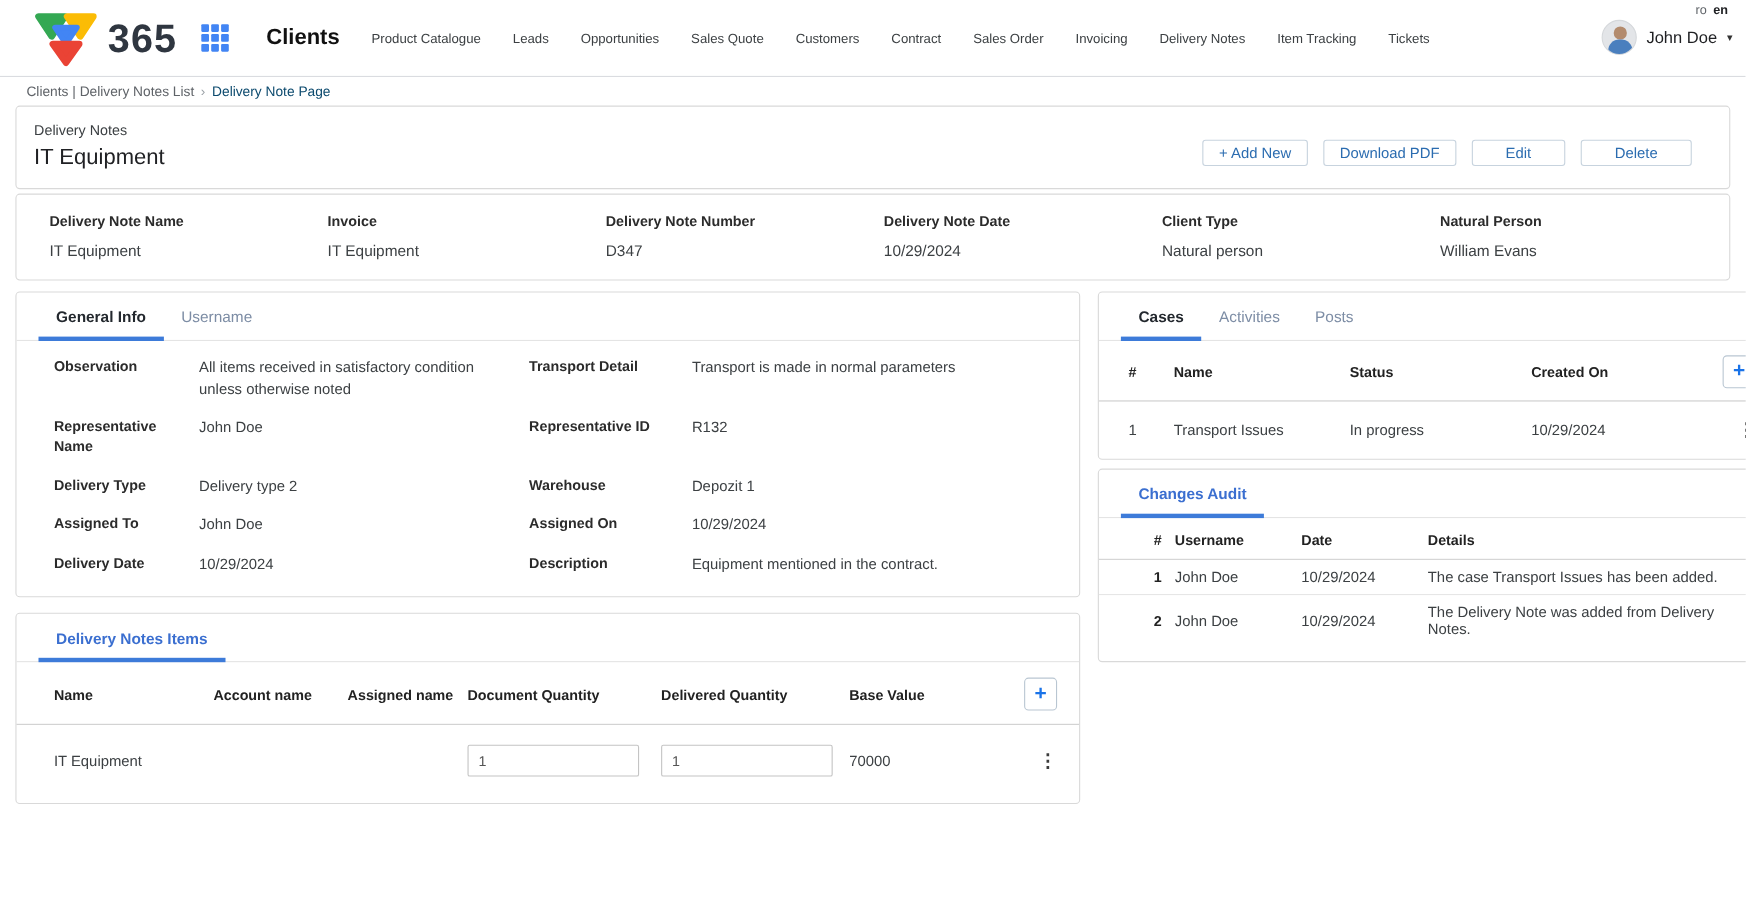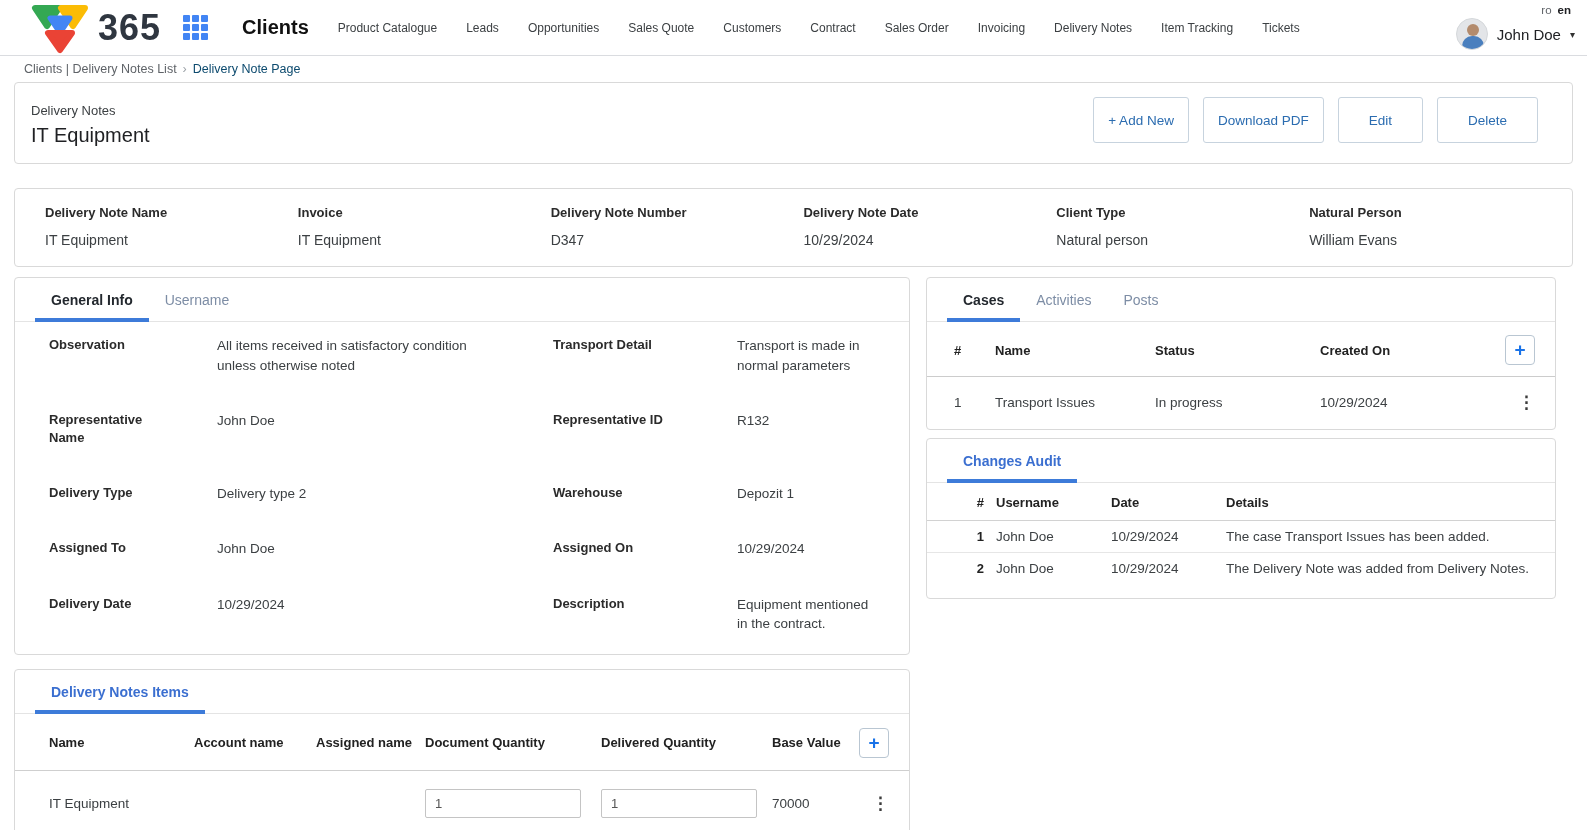--- a/index.html
+++ b/index.html
@@ -1,19 +1,19 @@
 <!DOCTYPE html>
 <html><head>
 <meta charset="utf-8">
 <style>
   * { margin:0; padding:0; box-sizing:border-box; }
   html,body { width:1587px; height:830px; background:#ffffff; font-family:"Liberation Sans", sans-serif; overflow:hidden; }
 
   
-  .topbar { height:56px; background:#fff; border-bottom:1px solid #dadce0; display:flex; align-items:center; padding:0 24px 0 30px; position:relative; }
+  .topbar { height:70px; background:#fff; border-bottom:1px solid #dadce0; display:flex; align-items:center; padding:0 24px 0 30px; position:relative; }
   .logo-wrap { display:flex; align-items:center; cursor:pointer; }
   .logo-tris { width:58px; height:52px; position:relative; margin-right:10px; }
   .logo-tris svg { position:absolute; left:0; top:0; }
   .logo-365 { font-size:36px; font-weight:bold; color:#2f3640; letter-spacing:1px; }
   .grid-icon { width:25px; height:25px; margin-left:22px; display:grid; grid-template-columns:repeat(3,7px); grid-template-rows:repeat(3,7px); gap:2px; cursor:pointer; }
   .grid-icon span { background:#4285f4; border-radius:1px; }
   .nav { display:flex; align-items:center; margin-left:34px; gap:29px; }
   .nav-item { font-size:12px; color:#3c4043; cursor:pointer; white-space:nowrap; }
   .nav-item.active { font-weight:bold; color:#111; font-size:20px; }
   .topbar-right { position:absolute; right:12px; top:4px; text-align:right; }
@@ -35,41 +35,41 @@
 
   
   .content { padding:2px 14px 0 14px; }
   .card { background:#fff; border:1px solid #d9d9d9; border-radius:4px; }
 
   
   .header-card { padding:14px 34px 16px 16px; display:flex; align-items:flex-end; justify-content:space-between; }
   .hc-entity { font-size:13px; color:#3c4043; margin-bottom:6px; }
   .hc-title { font-size:20px; color:#202124; }
   .hc-actions { display:flex; gap:14px; padding-bottom:4px; }
-  .btn { background:#fff; border:1px solid #c7d3de; border-radius:3px; color:#2b6cb0; font-size:13.5px; font-family:"Liberation Sans",sans-serif; height:46px; padding:0 14px; cursor:pointer; }
+  .btn { background:#fff; border:1px solid #c7d3de; border-radius:3px; color:#2b6cb0; font-size:13.5px; font-family:"Liberation Sans",sans-serif; height:24px; padding:0 14px; cursor:pointer; }
   .btn-wide { padding:0 30px; }
 
   
-  .summary-card { margin-top:24px; padding:16px 20px 18px 30px; display:grid; grid-template-columns:repeat(6,1fr); column-gap:10px; }
+  .summary-card { margin-top:4px; padding:16px 20px 18px 30px; display:grid; grid-template-columns:repeat(6,1fr); column-gap:10px; }
   .sum-label { font-size:13px; font-weight:bold; color:#2b2b2b; margin-bottom:12px; }
   .sum-value { font-size:14px; color:#3c4043; }
 
   
   .two-col { display:flex; gap:16px; margin-top:10px; align-items:flex-start; }
-  .col-left { width:896px; flex:none; }
+  .col-left { width:968px; flex:none; }
   .col-right { flex:1; margin-right:17px; }
 
   
   .tabs { border-bottom:1px solid #e4e4e4; padding:0 0 0 20px; display:flex; }
   .tab { display:inline-block; padding:14px 16px 10px 16px; font-size:14px; color:#7d8da5; cursor:pointer; border-bottom:4px solid transparent; margin-bottom:-1px; }
   .tab.active-dark { color:#23282e; font-weight:bold; border-bottom-color:#3d7bd9; }
   .tab.active-blue { color:#3b6fd0; font-weight:bold; border-bottom-color:#3d7bd9; }
 
   
-  .gi-fields { padding:14px 20px 20px 34px; display:grid; grid-template-columns:132px 300px 148px 1fr; column-gap:0; row-gap:16px;gap:36px; }
+  .gi-fields { padding:14px 20px 20px 34px; display:grid; grid-template-columns:132px 300px 148px 1fr; column-gap:0; row-gap:16px; }
   .gi-label { font-size:13px; font-weight:bold; color:#2b2b2b; line-height:1.4; padding-right:18px; }
   .gi-value { font-size:13.5px; color:#3c4043; line-height:1.45; padding-right:16px; }
 
   
   .th { font-size:13px; font-weight:bold; color:#222; }
   .td { font-size:13.5px; color:#3c4043; }
   .plus-btn { width:30px; height:30px; border:1px solid #b9c6d2; border-radius:4px; background:#fff; color:#1a73e8; font-size:19px; font-weight:bold; line-height:26px; text-align:center; cursor:pointer; }
   .kebab { font-size:17px; font-weight:bold; color:#3c3c3c; cursor:pointer; text-align:center; }
 
   

